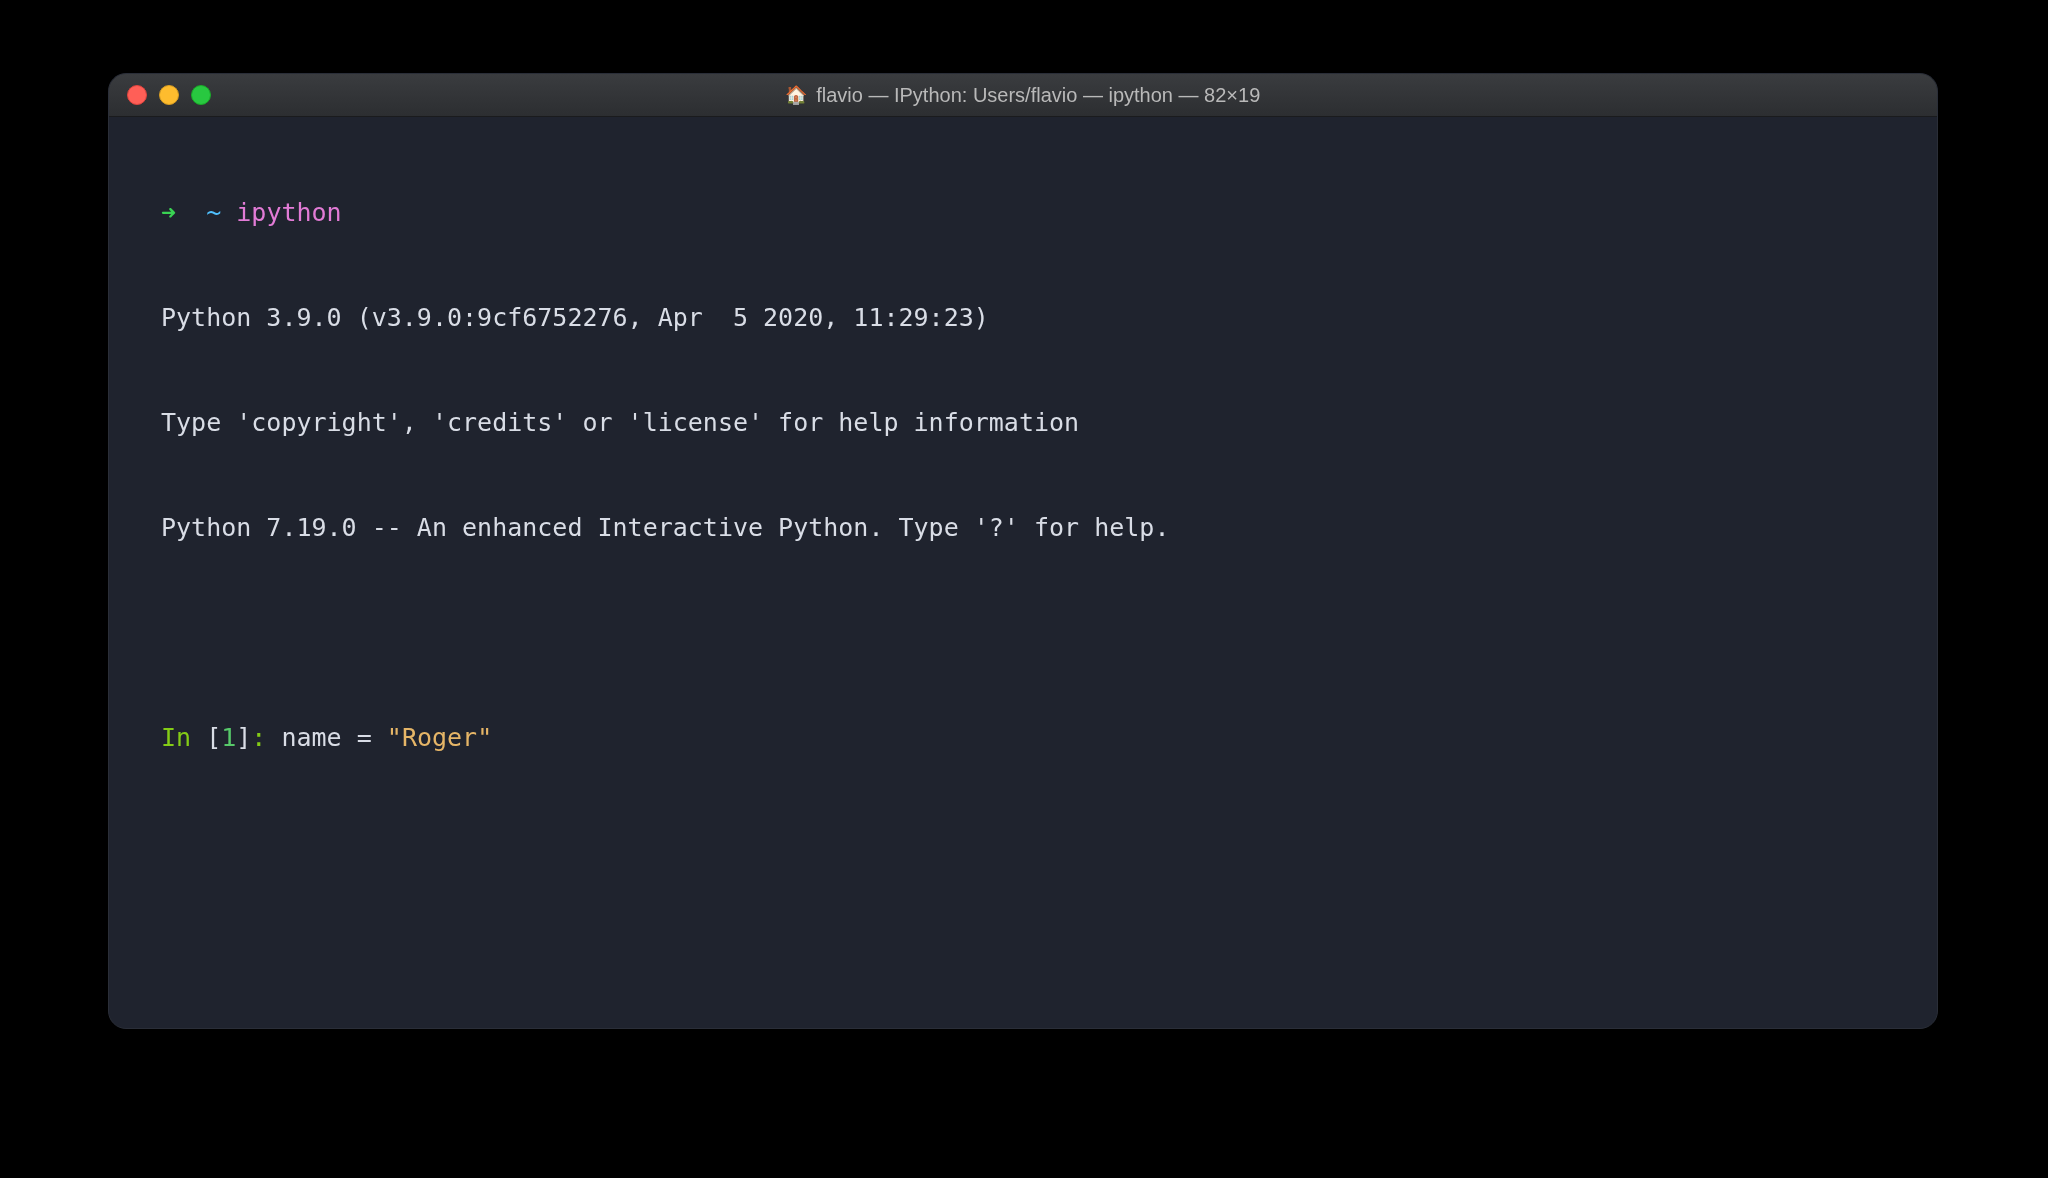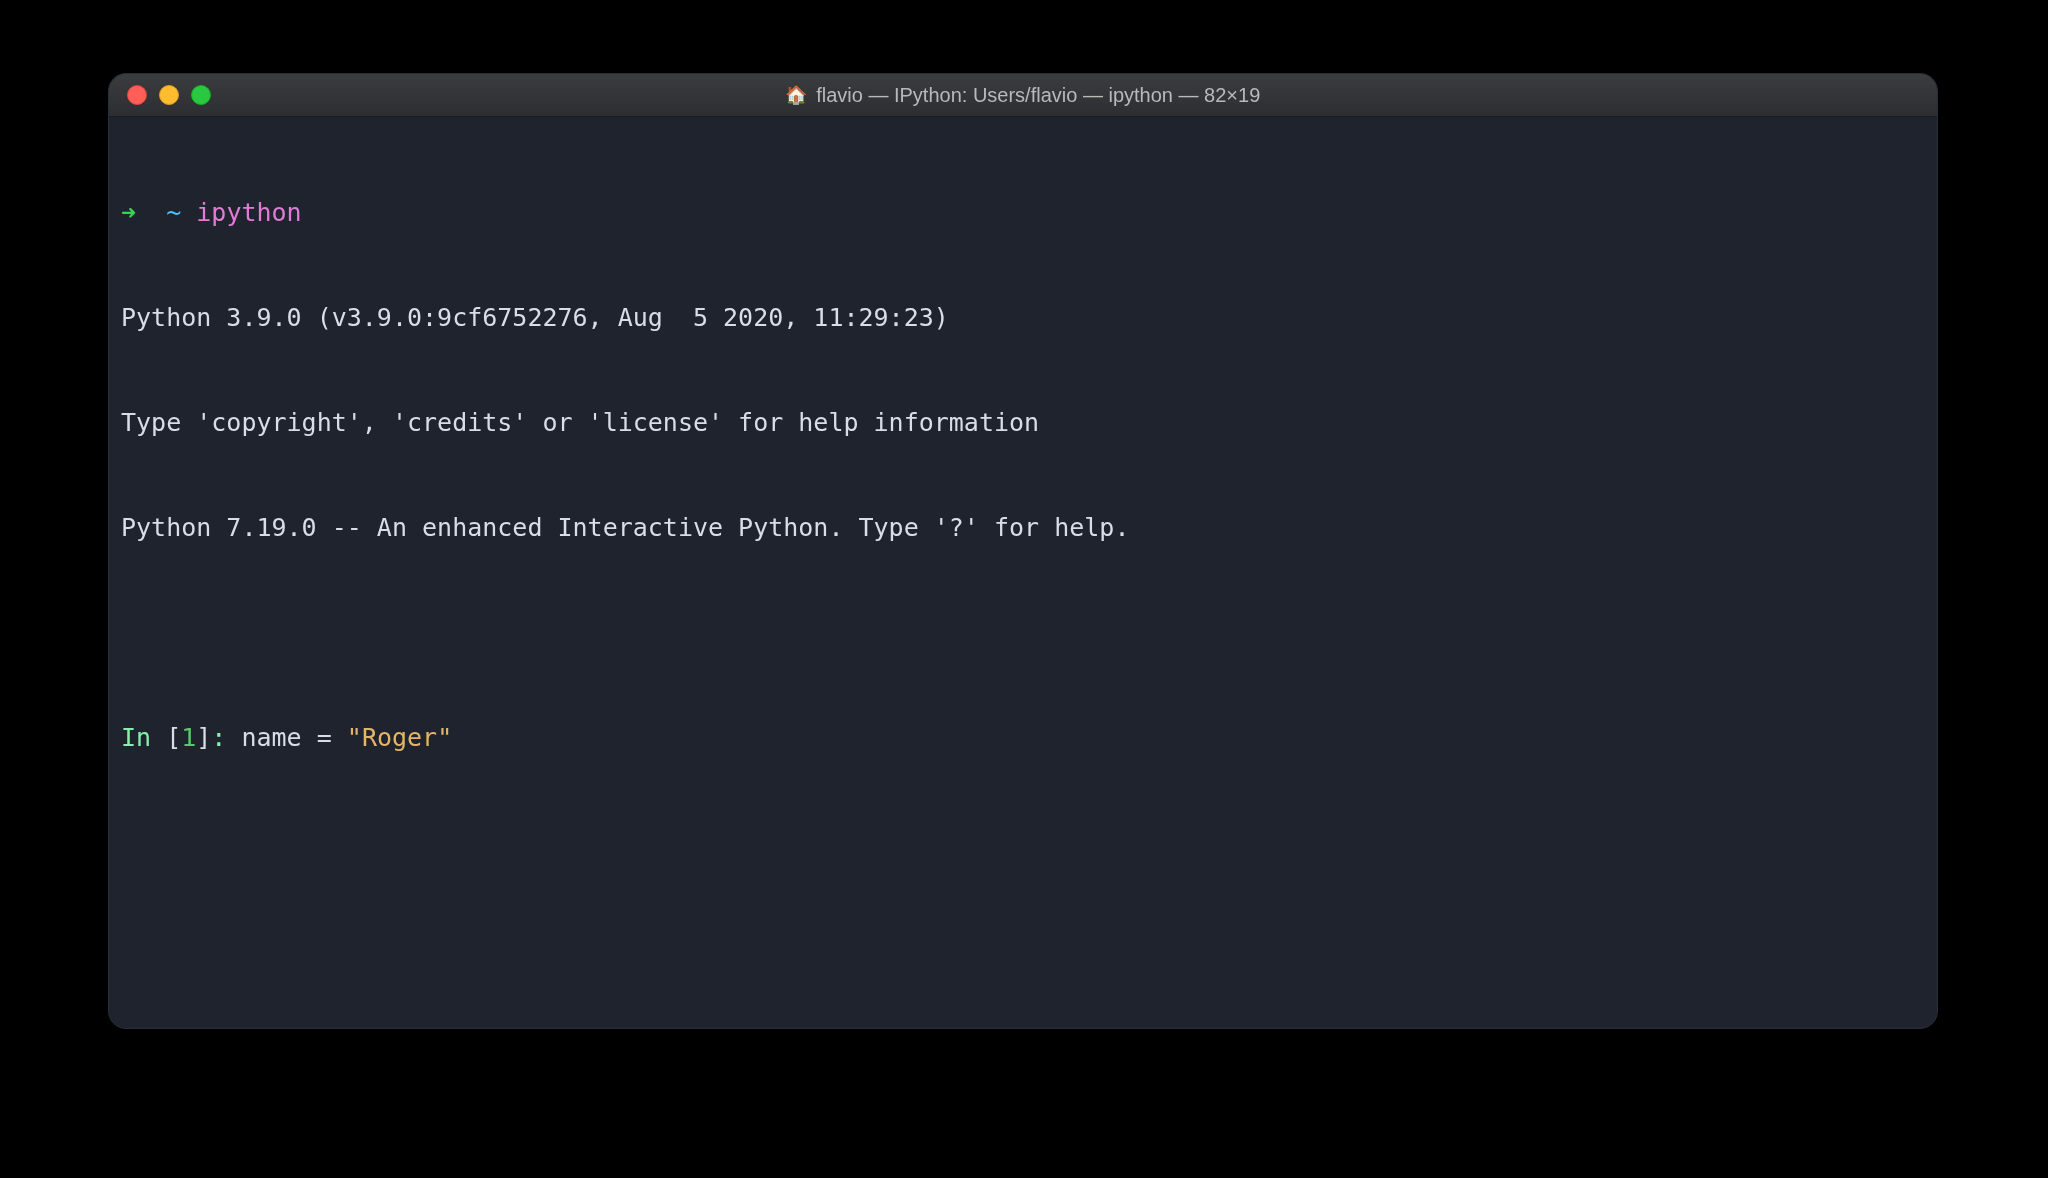--- a/index.html
+++ b/index.html
@@ -67,46 +67,46 @@
     padding: 8px 12px 12px 12px;
     font-size: 25px;
     line-height: 35px;
     color: #d9dde6;
     white-space: pre;
   }
   .arrow    { color: #39d353; }
   .tilde    { color: #4fc1ff; }
   .cmd      { color: #e27bd6; }
   .plain    { color: #d9dde6; }
-  .in-word  { color: #86efac; }
+  .in-word  { color: #84cc16; }
   .in-brkt  { color: #d9dde6; }
   .in-num   { color: #57c96a; }
   .str      { color: #e5b567; }
-  .row { display: block; }
+  .row { display: block; margin-left: 40px; }
   .blank { height: 35px; }
 </style>
 </head>
 <body>
 
 <div class="window">
   <div class="titlebar">
     <div class="traffic">
       <div class="dot red"></div>
       <div class="dot yellow"></div>
       <div class="dot green"></div>
     </div>
     <div class="title">
       <span class="home-icon">🏠</span>
       <span>flavio — IPython: Users/flavio — ipython — 82×19</span>
     </div>
   </div>
 
   <div class="term">
     <span class="row"><span class="arrow">➜</span><span class="plain">  </span><span class="tilde">~</span><span class="plain"> </span><span class="cmd">ipython</span></span>
-    <span class="row plain">Python 3.9.0 (v3.9.0:9cf6752276, Aug  5 2020, 11:29:23)</span>
+    <span class="row plain">Python 3.9.0 (v3.9.0:9cf6752276, Apr  5 2020, 11:29:23)</span>
     <span class="row plain">Type 'copyright', 'credits' or 'license' for help information</span>
     <span class="row plain">Python 7.19.0 -- An enhanced Interactive Python. Type '?' for help.</span>
     <div class="blank"></div>
     <span class="row"><span class="in-word">In </span><span class="in-brkt">[</span><span class="in-num">1</span><span class="in-brkt">]</span><span class="in-word">: </span><span class="plain">name </span><span class="plain">=</span><span class="plain"> </span><span class="str">"Roger"</span></span>
     <div class="blank"></div>
     
     
     
     
     

